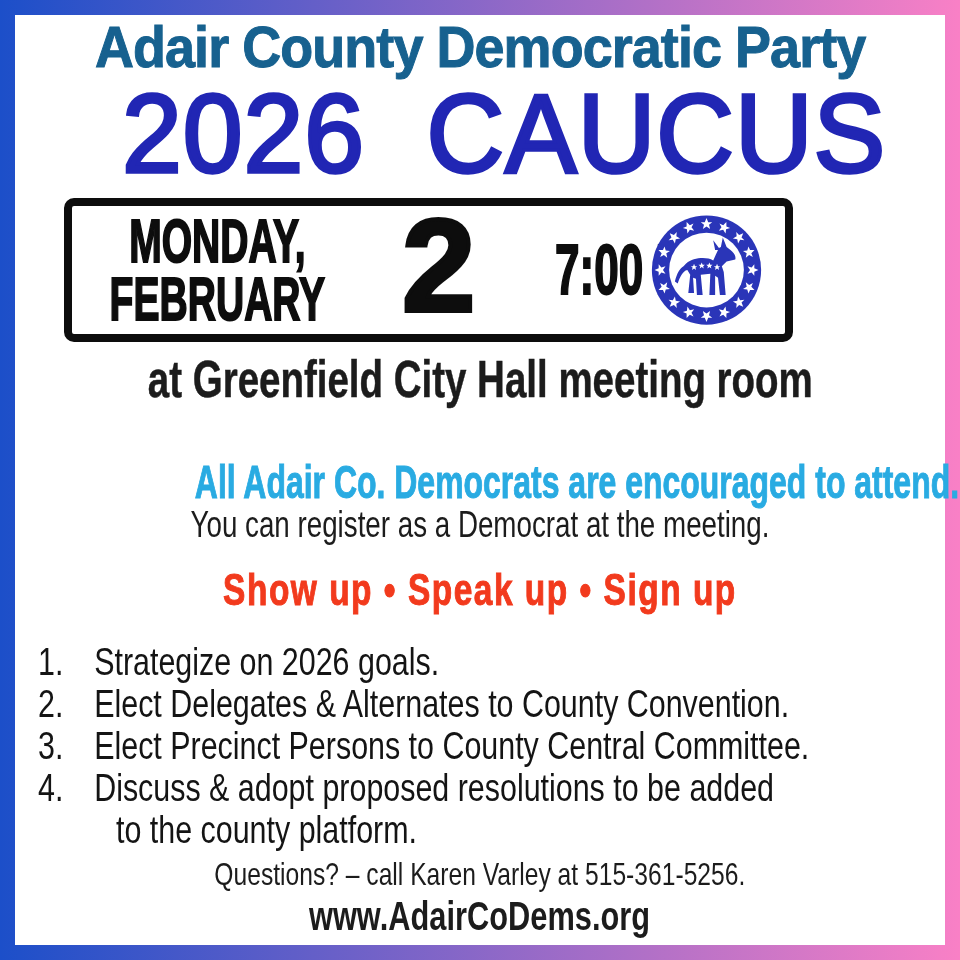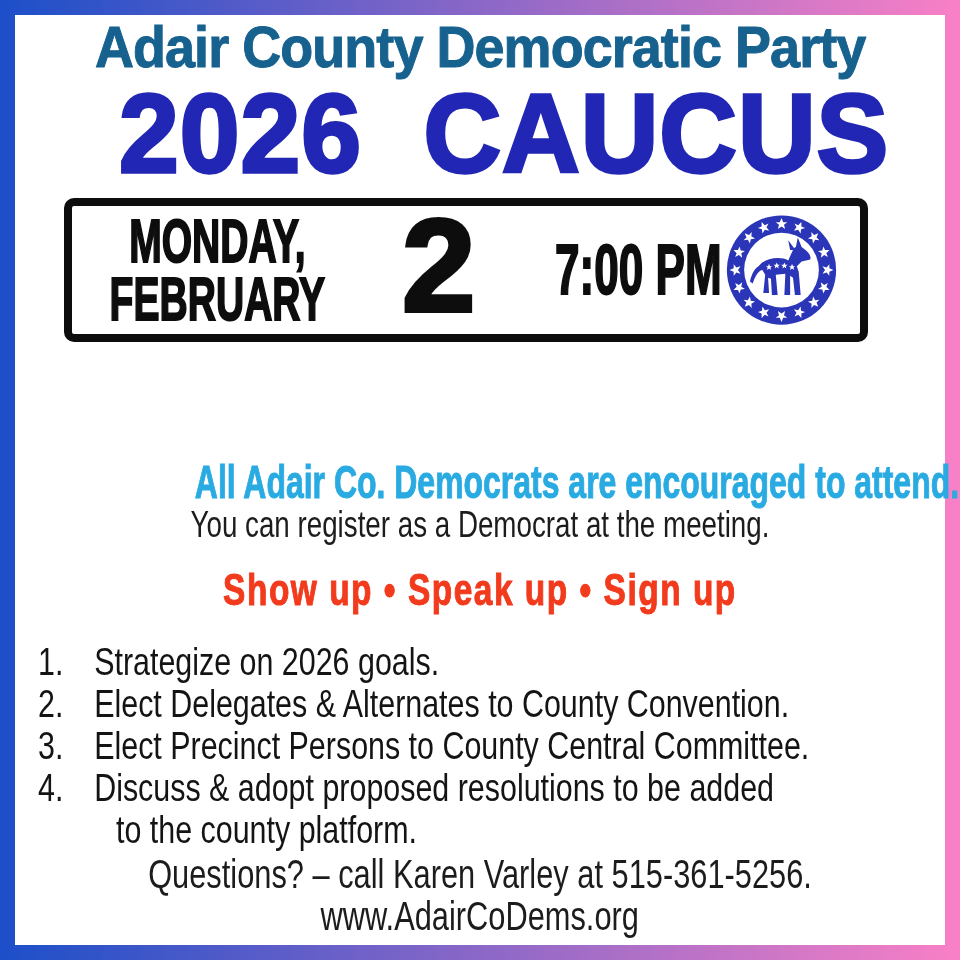--- a/index.html
+++ b/index.html
@@ -8,25 +8,25 @@
            background:linear-gradient(90deg,#1c4fc9 0%, #f980c6 100%); }
   .inner { position:absolute; inset:15px; background:#ffffff; }
 
   .row { position:absolute; left:15px; right:15px; text-align:center; white-space:nowrap; }
   .sq  { display:inline-block; transform-origin:50% 50%; }
 
   .org-title { top:16px; font-size:58px; font-weight:700; color:#17618f;
                letter-spacing:-1px; line-height:62px; }
   .org-title .sq { transform:scaleX(0.93); -webkit-text-stroke:1px currentColor; }
 
-  .caucus { top:82px; font-size:112px; font-weight:700; color:#2126b4; line-height:104px;margin-left:48px; }
+  .caucus { top:82px; font-size:112px; font-weight:400; color:#2126b4; line-height:104px;margin-left:48px; }
   .caucus .sq { transform:scaleX(0.96); -webkit-text-stroke:3.5px currentColor; letter-spacing:1px; }
   .caucus .gap { display:inline-block; width:64px; }
 
-  .date-box { position:absolute; left:64px; top:198px; width:804px; height:144px;
+  .date-box { position:absolute; left:64px; top:198px; width:729px; height:144px;
               background:#fff; border:8px solid #0d0d0d; border-radius:10px; }
   .day-col { position:absolute; left:32px; top:50%; width:360px; text-align:center;
              transform:translateY(-50%) scaleX(0.63); transform-origin:left center;
              font-size:62px; font-weight:700; line-height:58px; color:#0d0d0d;
              -webkit-text-stroke:2px currentColor; white-space:nowrap; }
   .big-day { position:absolute; left:330px; top:50%; transform:translateY(-53%);
              font-size:132px; font-weight:700; color:#0d0d0d;
              -webkit-text-stroke:4px currentColor; line-height:132px; }
   .time    { position:absolute; left:483px; top:50%;
              transform:translateY(-50%) scaleX(0.63); transform-origin:left center;
@@ -49,23 +49,23 @@
 
   .slogan { top:552px; font-size:44px; font-weight:700; color:#f23a1d; line-height:76px; }
   .slogan .sq { transform:scaleX(0.76); -webkit-text-stroke:1px currentColor; letter-spacing:2px; }
 
   .agenda { position:absolute; left:38px; top:641px; color:#141414; }
   .agenda-item { display:flex; transform:scaleX(0.78); transform-origin:left top;
                  font-size:39px; line-height:42px; white-space:nowrap; }
   .agenda-item .num { display:inline-block; width:72px; flex:0 0 72px; }
   .agenda-item .line.cont { margin-left:28px; }
 
-  .questions { top:852px; font-size:40px; font-weight:400; color:#1c1c1c; line-height:44px; }
+  .questions { top:852px; font-size:32px; font-weight:400; color:#1c1c1c; line-height:44px; }
   .questions .sq { transform:scaleX(0.77); }
-  .website { top:894px; font-size:40px; font-weight:400; color:#1c1c1c; line-height:44px; }
+  .website { top:894px; font-size:40px; font-weight:700; color:#1c1c1c; line-height:44px; }
   .website .sq { transform:scaleX(0.77); }
 </style>
 </head>
 <body>
 
 <div class="frame">
   <div class="inner"></div>
 
   <div class="row org-title">
     <span class="sq">Adair County Democratic Party</span>
@@ -133,20 +133,23 @@
         Z"></path>
       <g fill="#ffffff">
         <use href="#bst" transform="translate(-13,-3)"></use>
         <use href="#bst" transform="translate(-5,-4.5)"></use>
         <use href="#bst" transform="translate(3,-4.5)"></use>
         <use href="#bst" transform="translate(11,-3)"></use>
       </g>
     </svg>
   </div>
 
+  <div class="row venue-name">
+    <span class="sq">at Greenfield City Hall meeting room</span>
+  </div>
 
   <div class="row callout-sub">
     <span class="sq">You can register as a Democrat at the meeting.</span>
   </div>
   <div class="row callout-head">
     <span class="sq">All Adair Co. Democrats are encouraged to attend.</span>
   </div>
 
   <div class="row slogan">
     <span class="sq">Show up • Speak up • Sign up</span>

